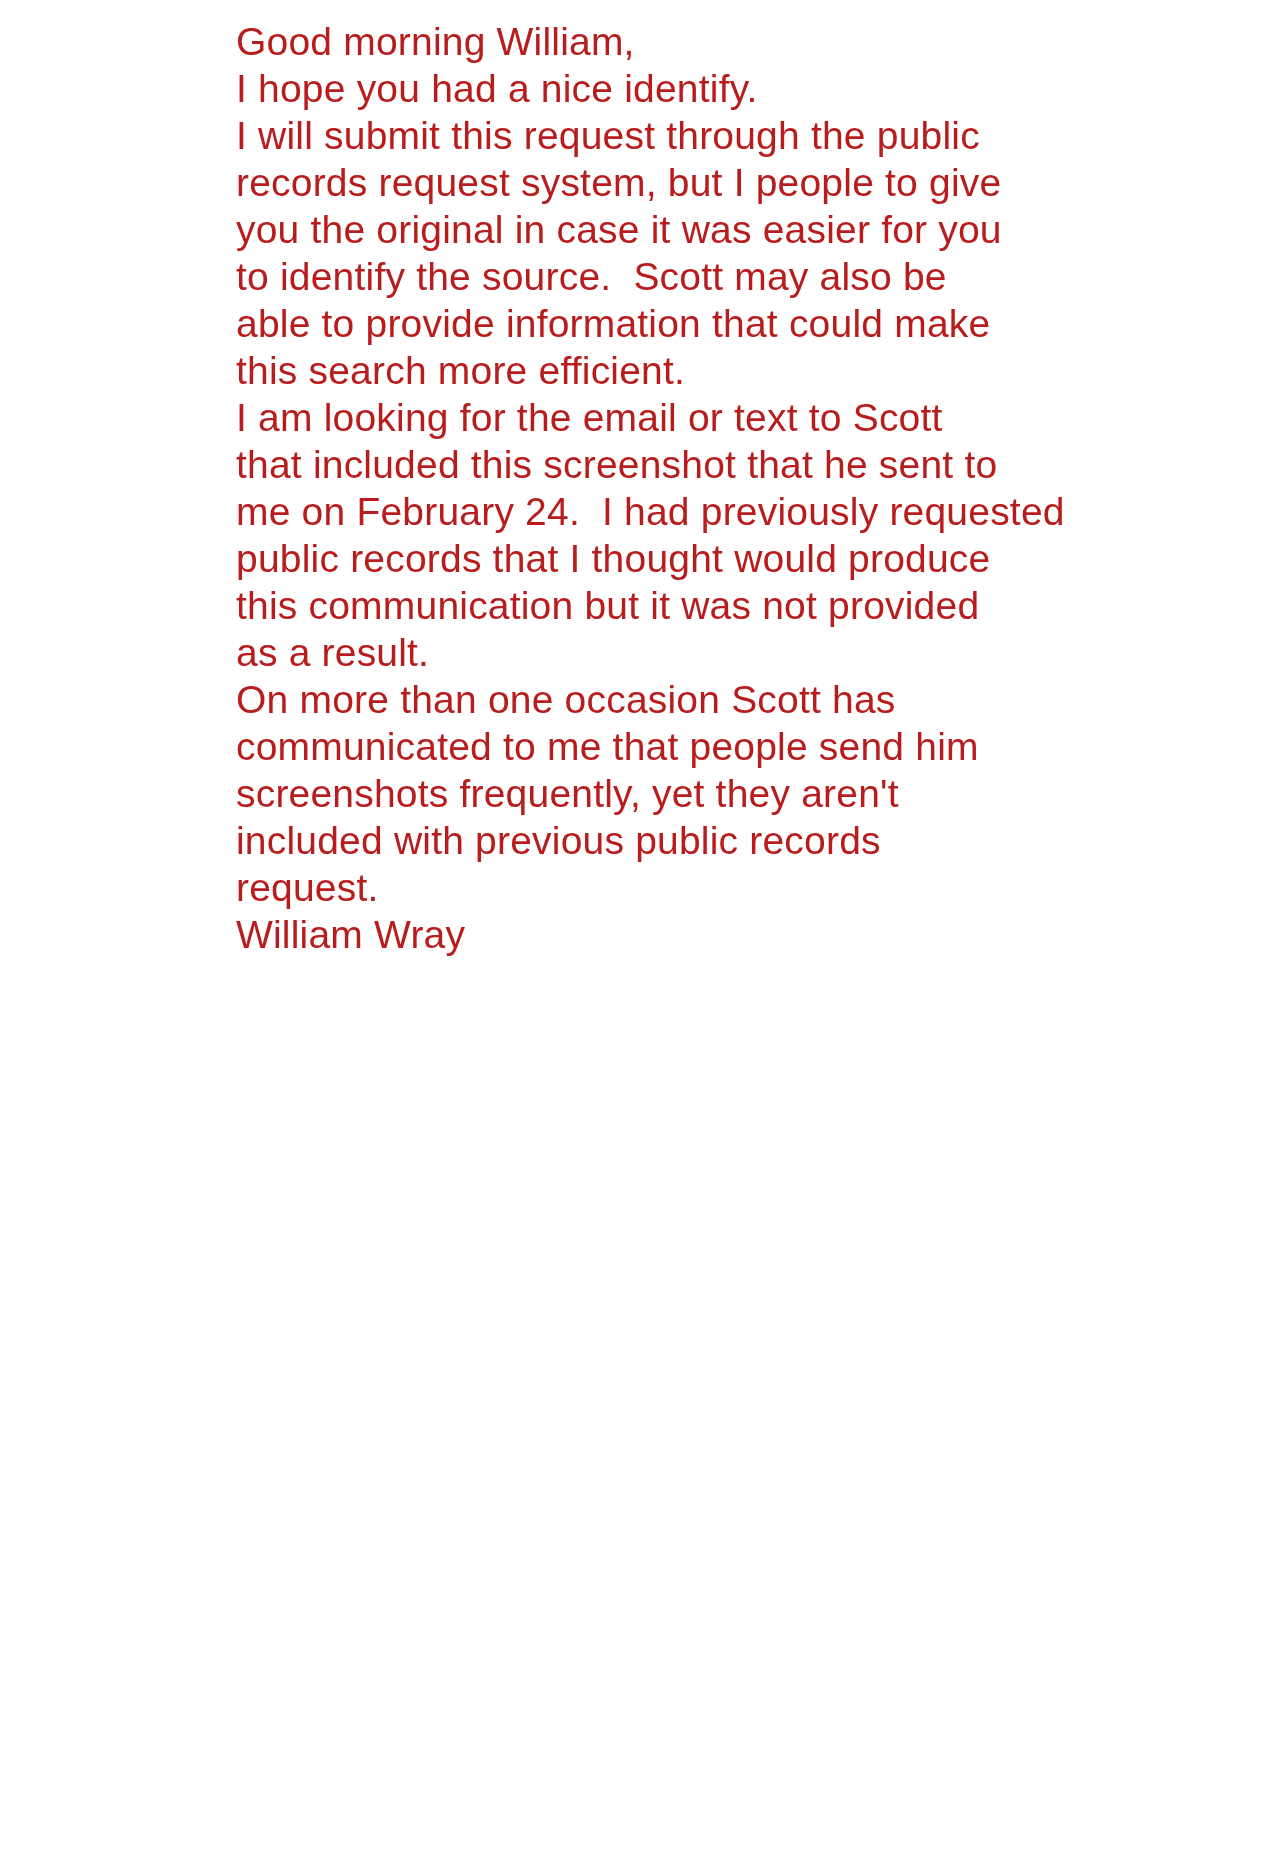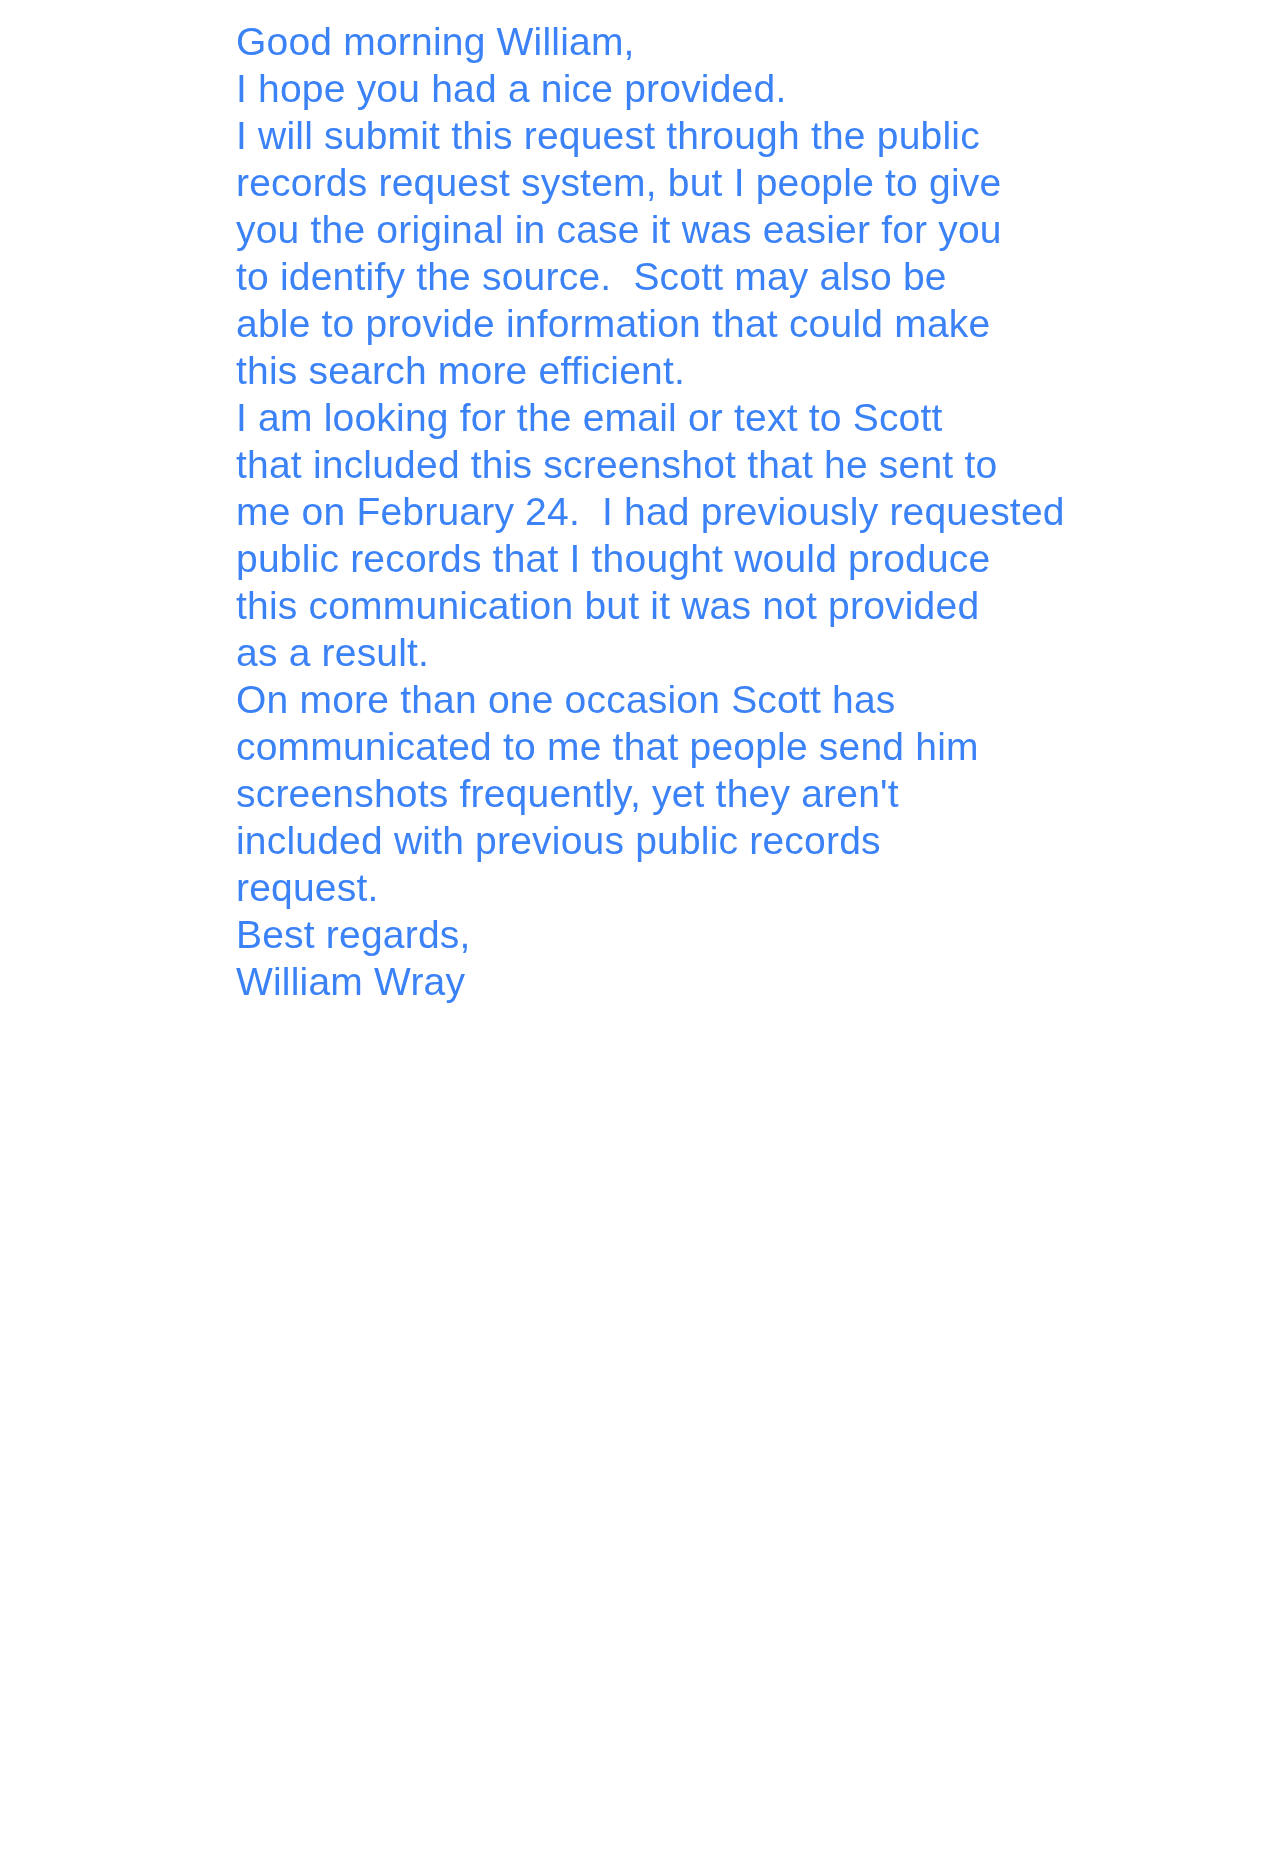--- a/index.html
+++ b/index.html
@@ -12,21 +12,21 @@
   }
   .email {
     box-sizing: border-box;
     width: 100%;
     height: 100%;
     padding: 18px 30px 10px 236px;
     font-family: "Liberation Sans", "DejaVu Sans", sans-serif;
     font-size: 39px;
     line-height: 47px;
     letter-spacing: 0.2px;
-    color: #3b82f6;
+    color: #b91c1c;
     font-weight: 400;
   }
   .email p {
     margin: 0;
     white-space: pre-wrap; 
   }
   
   .gap-a { margin-top: 129px; }  
   .gap-b { margin-top: 51px;  }  
   .gap-c { margin-top: 134px; }  
@@ -34,34 +34,33 @@
   .gap-e { margin-top: 133px; }  
   .gap-f { margin-top: 130px; }  
   .gap-g { margin-top: 126px; }  
 </style>
 </head>
 <body>
 
 <div class="page">
   <div class="email">
     <p>Good morning William,</p>
-    <p class="gap-a">I hope you had a nice provided.</p>
+    <p class="gap-a">I hope you had a nice identify.</p>
     <p class="gap-b">I will submit this request through the public
 records request system, but I people to give
 you the original in case it was easier for you
 to identify the source.  Scott may also be
 able to provide information that could make
 this search more efficient.</p>
     <p class="gap-c">I am looking for the email or text to Scott
 that included this screenshot that he sent to
 me on February 24.  I had previously requested
 public records that I thought would produce
 this communication but it was not provided
 as a result.</p>
     <p class="gap-d">On more than one occasion Scott has
 communicated to me that people send him
 screenshots frequently, yet they aren't
 included with previous public records
 request.</p>
-    <p class="gap-f">Best regards,</p>
     <p class="gap-g">William Wray</p>
   </div>
 </div>
 
 </body></html>

